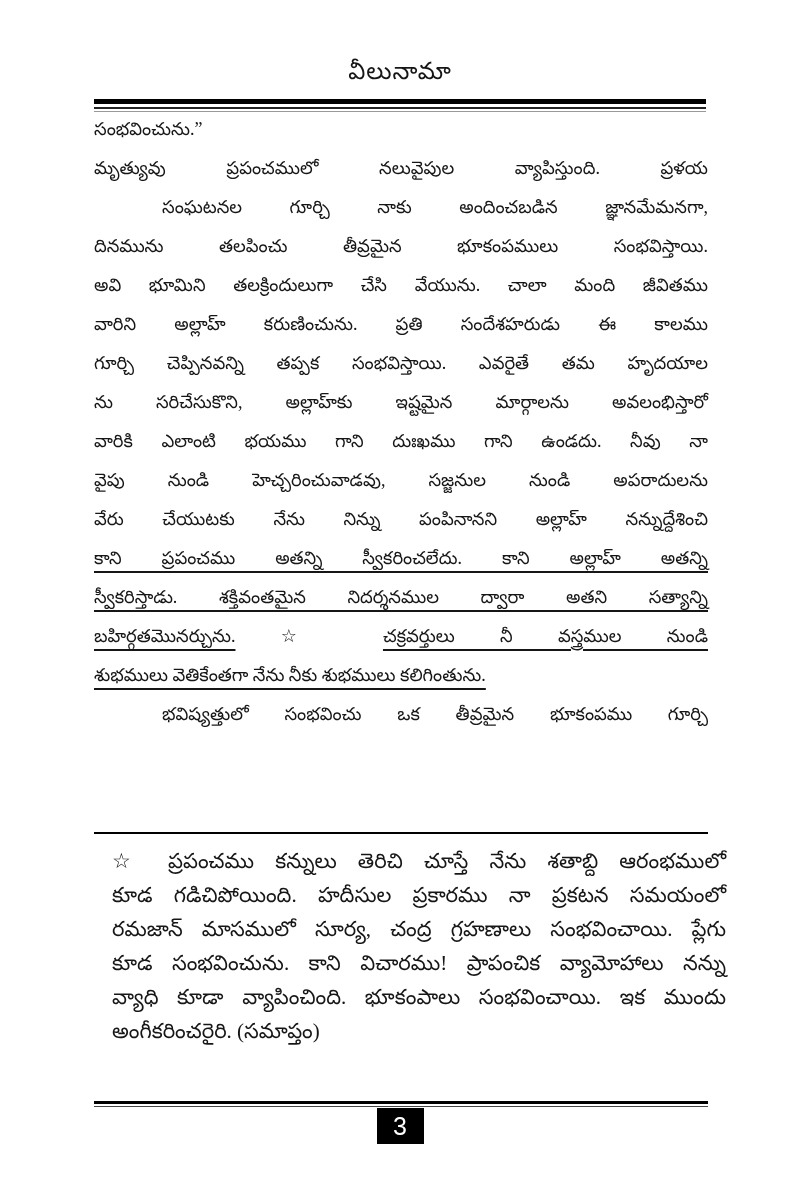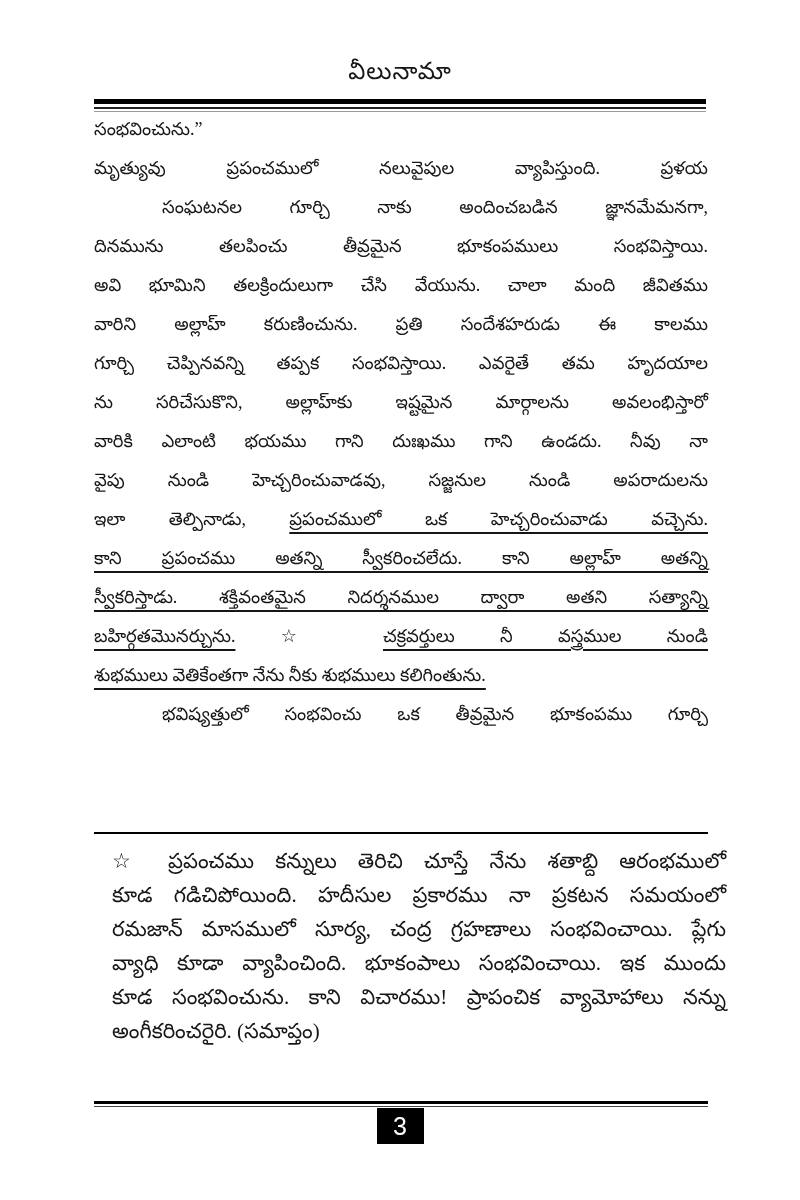--- a/index.html
+++ b/index.html
@@ -69,36 +69,36 @@
       <div class="bline"><span>సంభవించును.”</span></div>
       <div class="bline just"><span>మృత్యువు ప్రపంచములో నలువైపుల వ్యాపిస్తుంది. ప్రళయ</span></div>
       <div class="bline indent just"><span>సంఘటనల గూర్చి నాకు అందించబడిన జ్ఞానమేమనగా,</span></div>
       <div class="bline just"><span>దినమును తలపించు తీవ్రమైన భూకంపములు సంభవిస్తాయి.</span></div>
       <div class="bline just"><span>అవి భూమిని తలక్రిందులుగా చేసి వేయును. చాలా మంది జీవితము</span></div>
       <div class="bline just"><span>వారిని అల్లాహ్ కరుణించును. ప్రతి సందేశహరుడు ఈ కాలము</span></div>
       <div class="bline just"><span>గూర్చి చెప్పినవన్ని తప్పక సంభవిస్తాయి. ఎవరైతే తమ హృదయాల</span></div>
       <div class="bline just"><span>ను సరిచేసుకొని, అల్లాహ్‌కు ఇష్టమైన మార్గాలను అవలంభిస్తారో</span></div>
       <div class="bline just"><span>వారికి ఎలాంటి భయము గాని దుఃఖము గాని ఉండదు. నీవు నా</span></div>
       <div class="bline just"><span>వైపు నుండి హెచ్చరించువాడవు, సజ్జనుల నుండి అపరాదులను</span></div>
-      <div class="bline just"><span>ఇలా తెల్పినాడు, </span><span class="u">ప్రపంచములో ఒక హెచ్చరించువాడు వచ్చెను.</span></div>
+      <div class="bline just"><span>వేరు చేయుటకు నేను నిన్ను పంపినానని అల్లాహ్ నన్నుద్దేశించి</span></div>
       <div class="bline just"><span class="u">కాని ప్రపంచము అతన్ని స్వీకరించలేదు. కాని అల్లాహ్ అతన్ని</span></div>
       <div class="bline just"><span class="u">స్వీకరిస్తాడు. శక్తివంతమైన నిదర్శనముల ద్వారా అతని సత్యాన్ని</span></div>
       <div class="bline just"><span class="u">బహిర్గతమొనర్చును.</span><span>  ☆  </span><span class="u">చక్రవర్తులు నీ వస్త్రముల నుండి</span></div>
       <div class="bline"><span class="u">శుభములు వెతికేంతగా నేను నీకు శుభములు కలిగింతును.</span></div>
       <div class="bline indent just"><span>భవిష్యత్తులో సంభవించు ఒక తీవ్రమైన భూకంపము గూర్చి</span></div>
     </div>
 
   <div class="fn-rule"></div>
 
   <div class="footnote-text" id="footnote-text">
       <div class="fline just"><span>☆</span><span> ప్రపంచము కన్నులు తెరిచి చూస్తే నేను శతాబ్ది ఆరంభములో</span></div>
       <div class="fline just"><span>కూడ గడిచిపోయింది. హదీసుల ప్రకారము నా ప్రకటన సమయంలో</span></div>
       <div class="fline just"><span>రమజాన్ మాసములో సూర్య, చంద్ర గ్రహణాలు సంభవించాయి. ప్లేగు</span></div>
+      <div class="fline just"><span>కూడ సంభవించును. కాని విచారము! ప్రాపంచిక వ్యామోహాలు నన్ను</span></div>
       <div class="fline just"><span>వ్యాధి కూడా వ్యాపించింది. భూకంపాలు సంభవించాయి. ఇక ముందు</span></div>
-      <div class="fline just"><span>కూడ సంభవించును. కాని విచారము! ప్రాపంచిక వ్యామోహాలు నన్ను</span></div>
       <div class="fline"><span>అంగీకరించరైరి. (సమాప్తం)</span></div>
     </div>
 
   <div class="bottom-rule">
     <div class="thick"></div>
     <div class="g"></div>
     <div class="thin"></div>
   </div>
 
   <div class="page-num-wrap">

